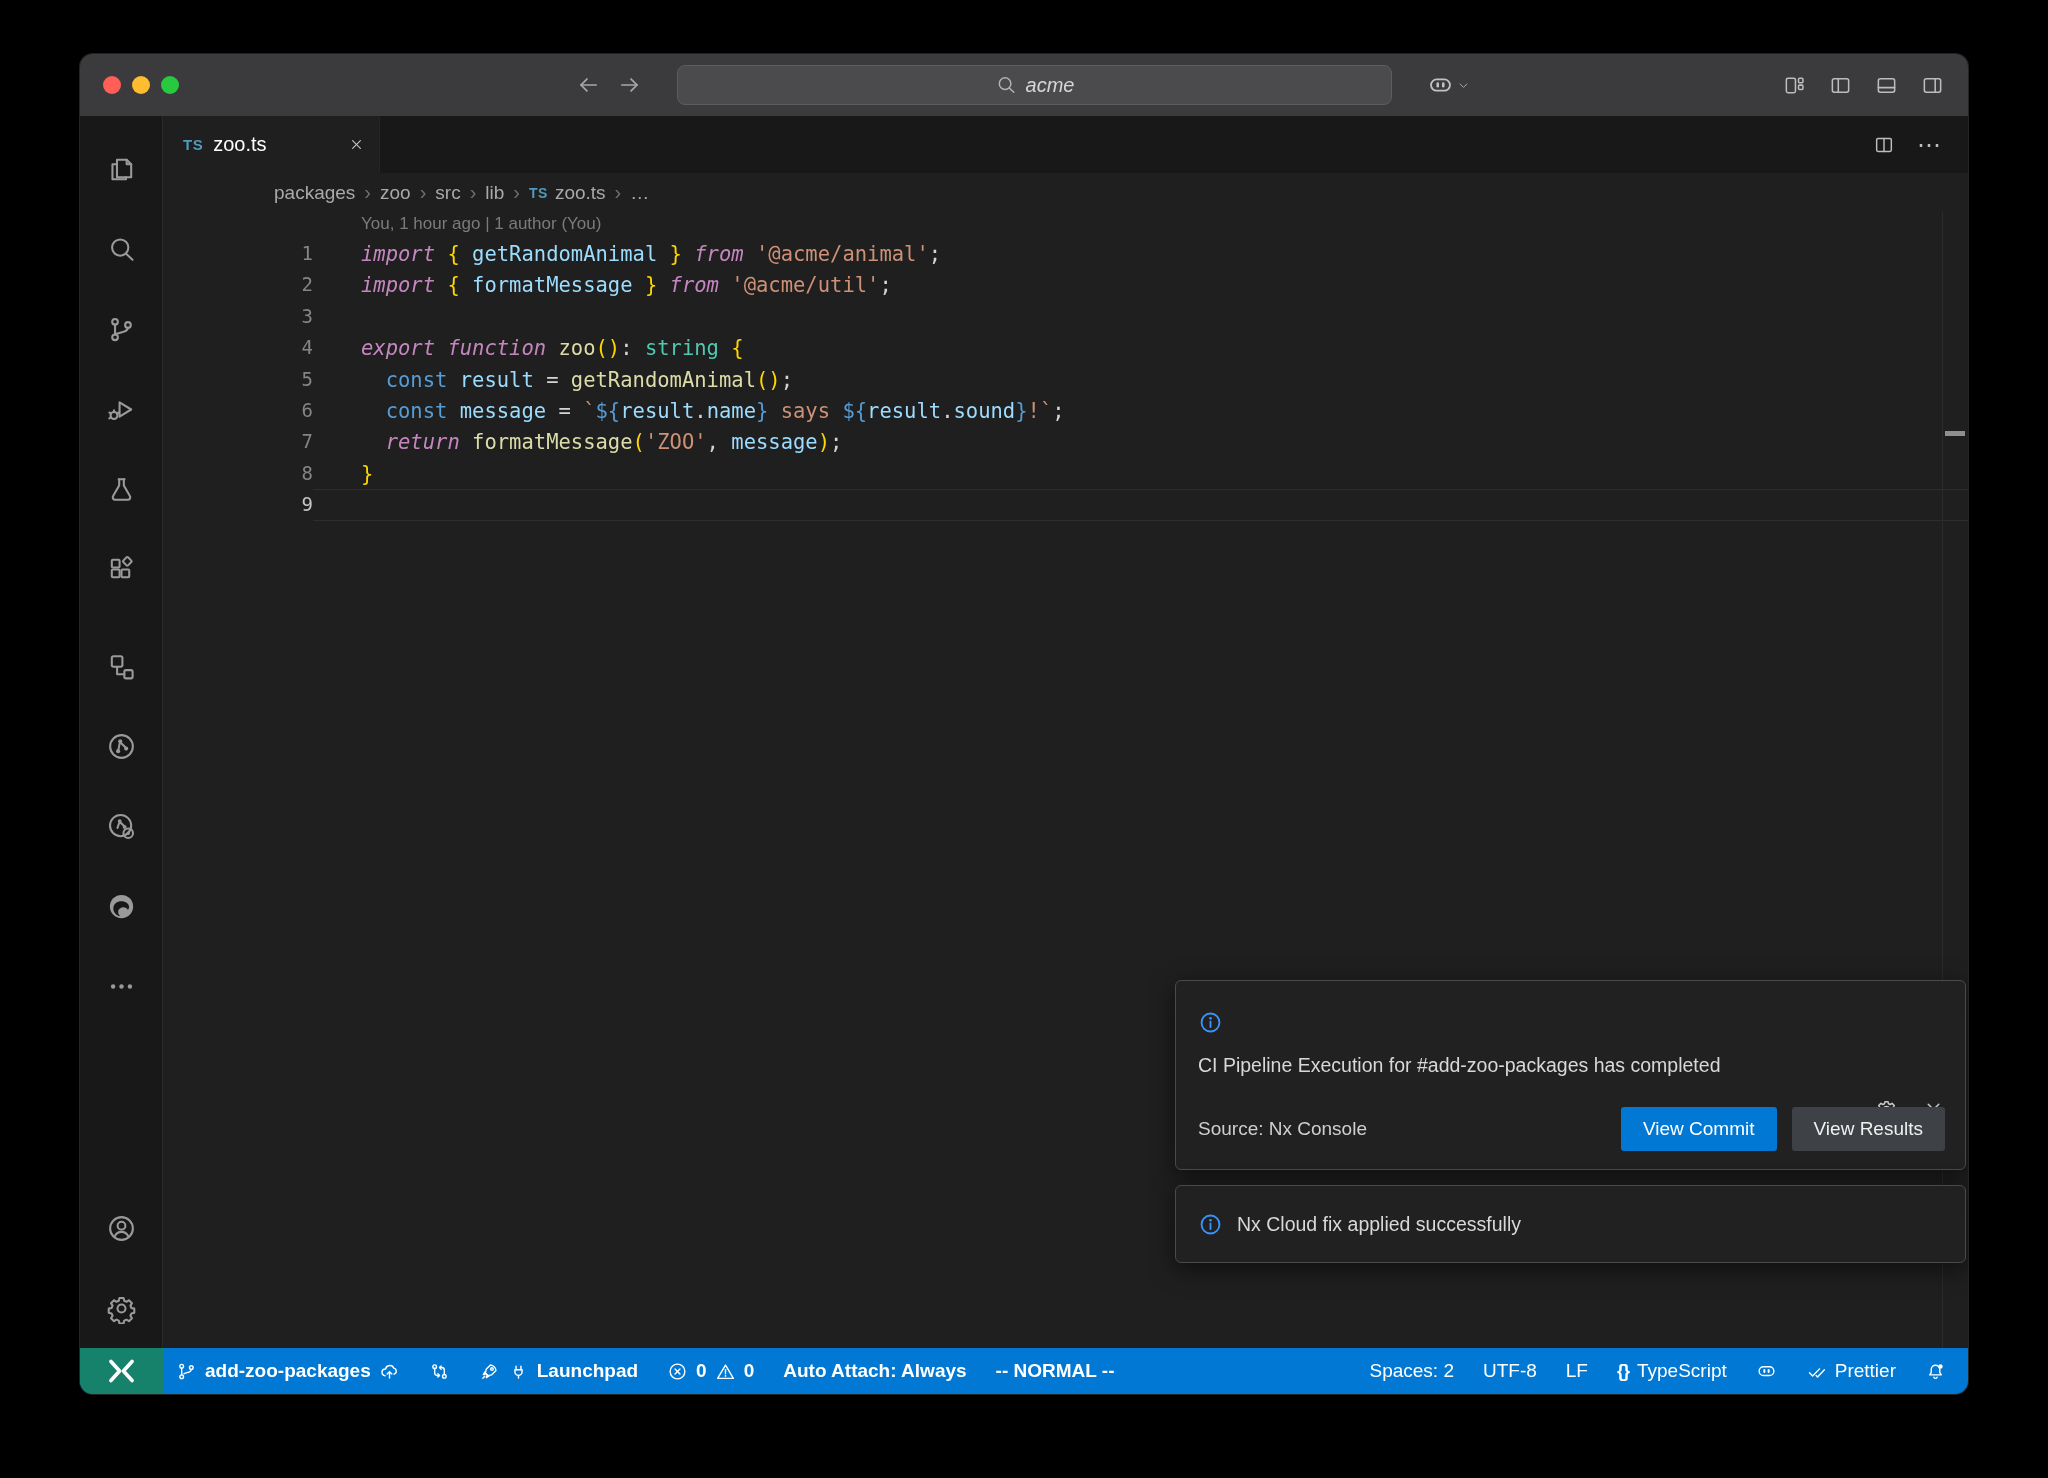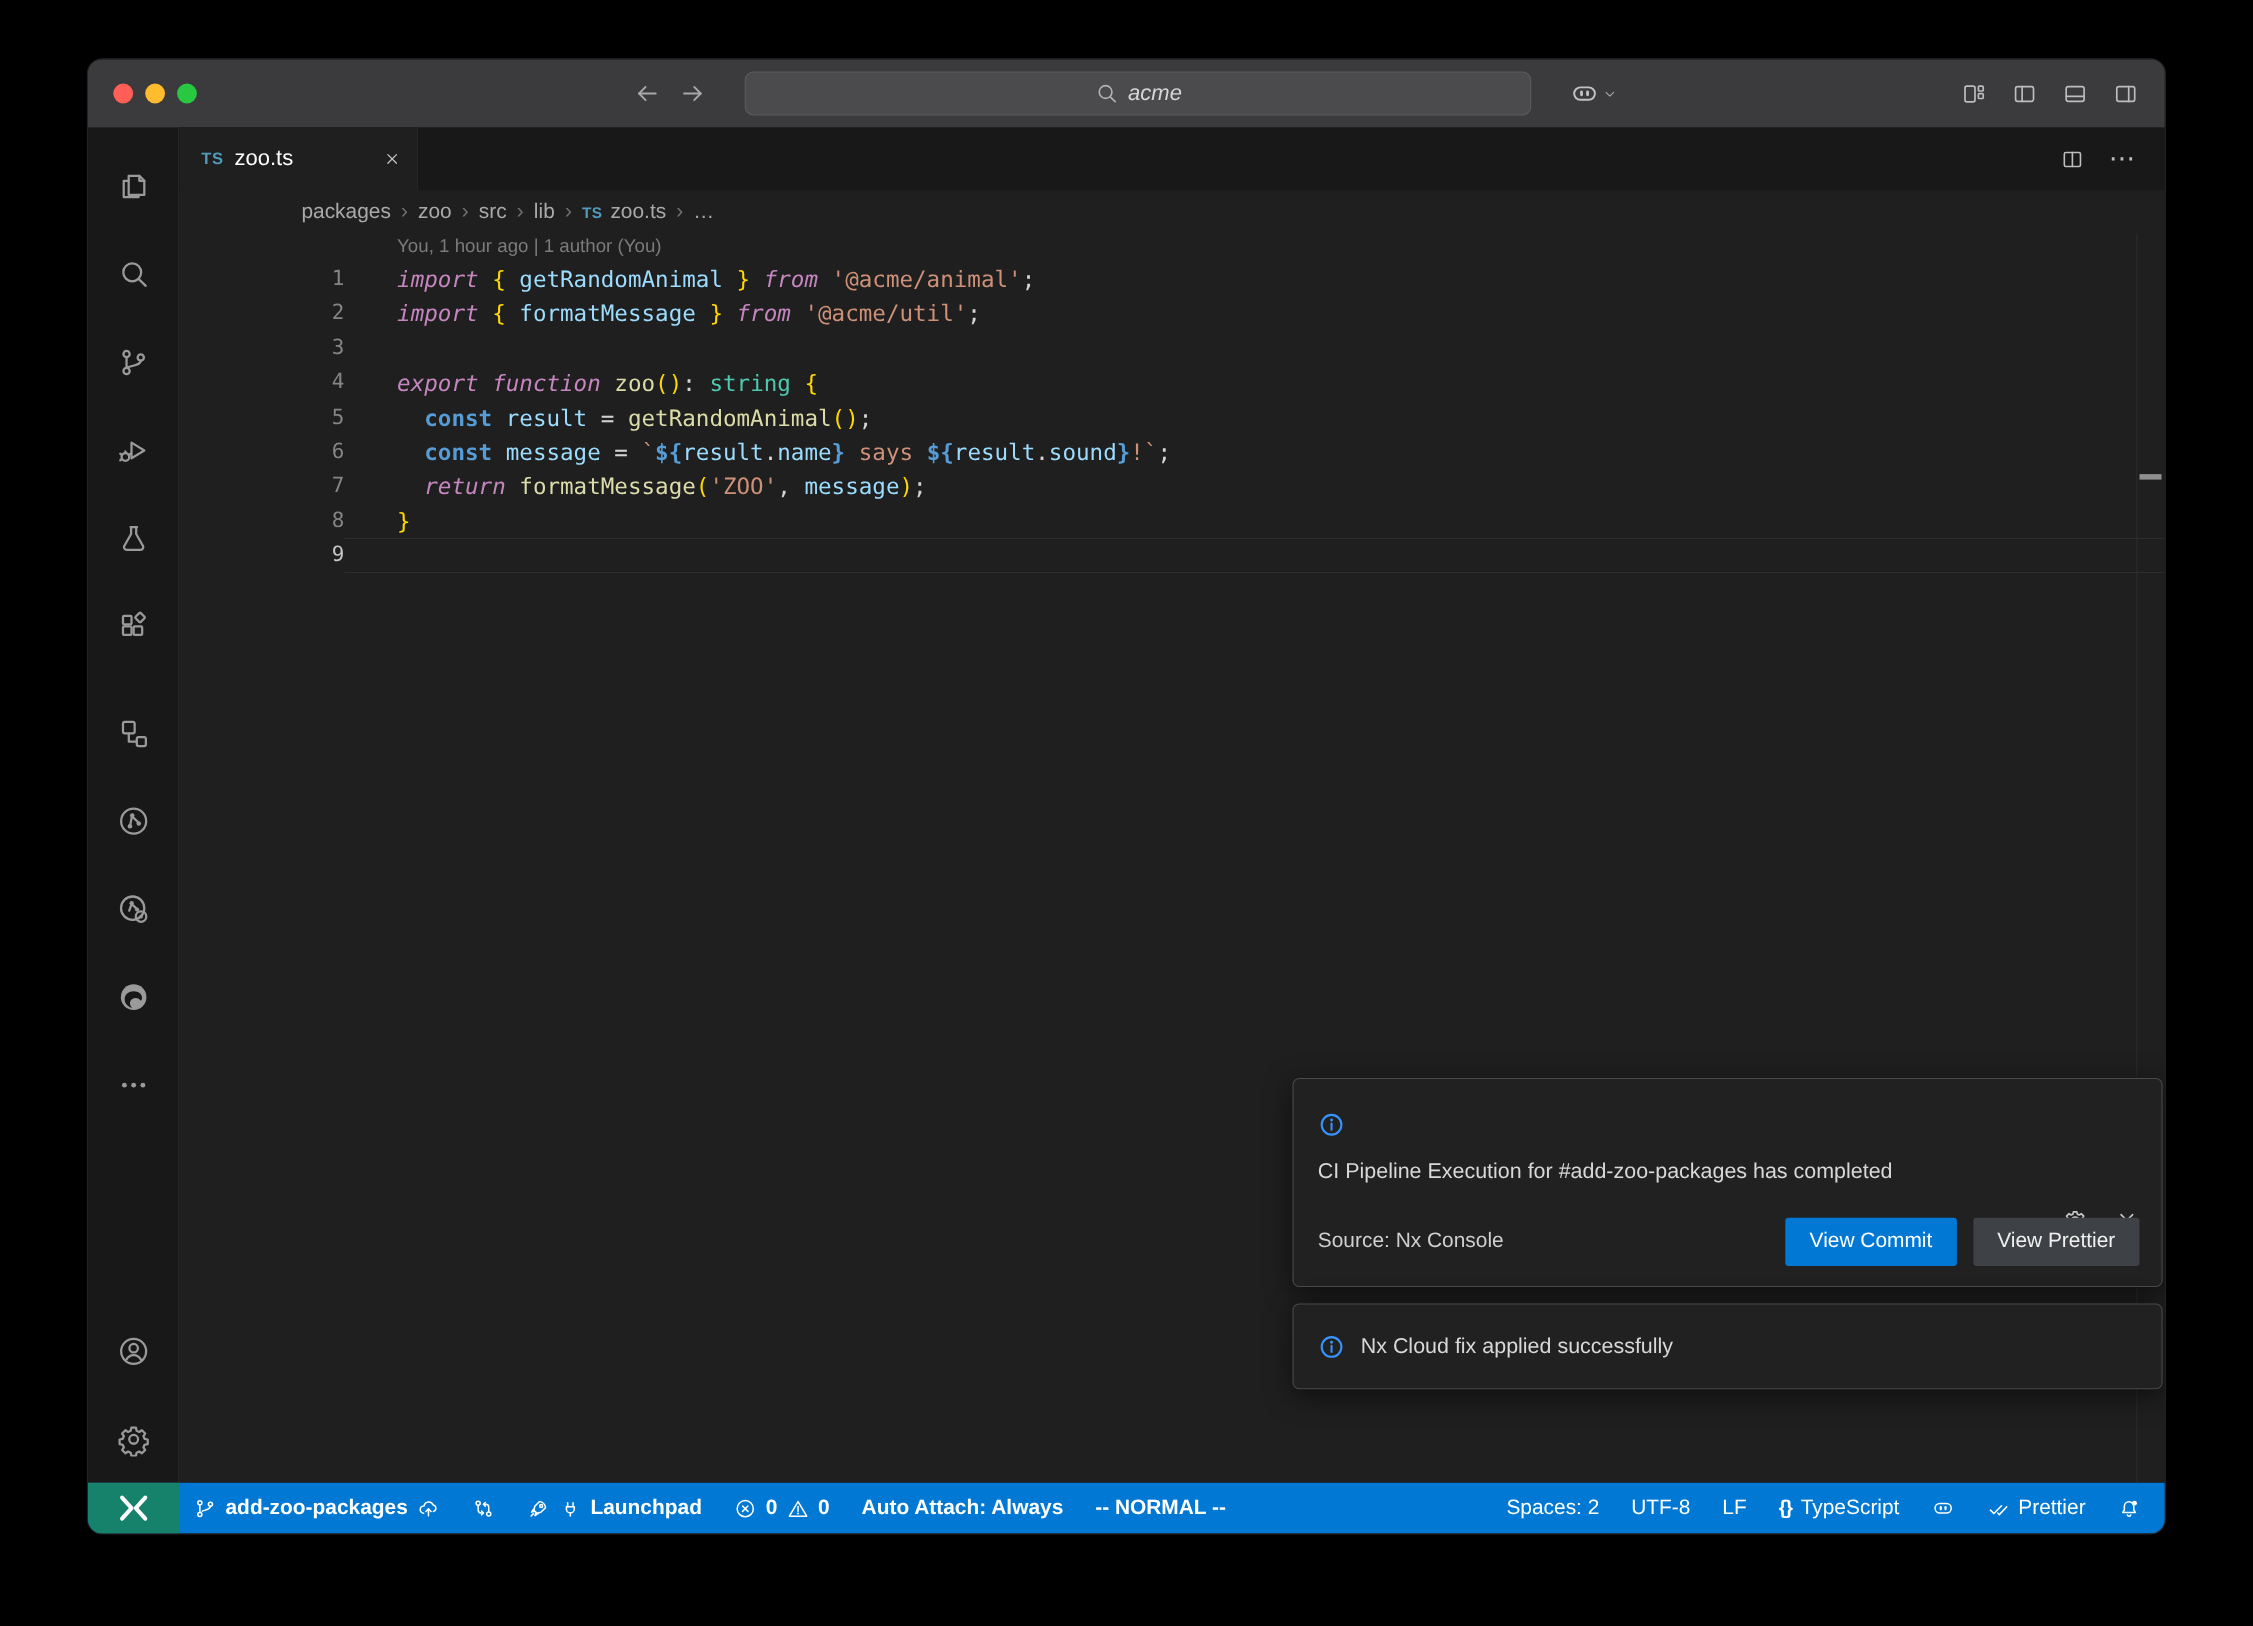--- a/index.html
+++ b/index.html
@@ -60,21 +60,21 @@
   .editor { flex:1; position:relative; font-family:"DejaVu Sans Mono", monospace; overflow:hidden; }
   .blame { position:absolute; top:2px; left:198px; color:#7b7b7b; font-size:17px;
            font-family:"Liberation Sans", sans-serif; }
   .code-lines { position:absolute; top:26px; left:0; right:0; }
   .code-line { display:flex; height:31.4px; line-height:31.4px; font-size:20.5px; }
   .code-line .ln { width:150px; text-align:right; color:#858585; font-size:19px; flex:0 0 auto; }
   .code-line .code { flex:1; padding-left:48px; white-space:pre; color:#d4d4d4;
                      border-top:1px solid transparent; border-bottom:1px solid transparent; }
   .code-line.active .ln { color:#c6c6c6; }
   .code-line.active .code { border-top-color:#2d2d2d; border-bottom-color:#2d2d2d; }
-  .tk-kw{color:var(--code-kw);font-style:italic;} .tk-blue{color:var(--code-blue);font-weight:bold;} .tk-var{color:var(--code-var);}
+  .tk-kw{color:var(--code-kw);font-style:italic;} .tk-blue{color:var(--code-blue);} .tk-var{color:var(--code-var);}
   .tk-fn{color:var(--code-fn);} .tk-type{color:var(--code-type);} .tk-str{color:var(--code-str);}
   .tk-gold{color:var(--code-gold);} .tk-fg{color:var(--code-fg);}
   .scroll-divider { position:absolute; top:0; bottom:0; right:25px; width:1px; background:#2b2b2b; }
   .ruler-marker { position:absolute; right:3px; top:219px; width:20px; height:5px; background:#8f8f8f; }
 
   
   .notification { position:absolute; right:2px; width:791px; background:#212121;
                   border:1px solid #4a4a4e; border-radius:6px; z-index:5;
                   box-shadow:0 6px 24px rgba(0,0,0,.55); color:#d8d8d8; }
   .notif-1 { top:926px; height:190px; }
@@ -377,21 +377,21 @@
         <span class="ico" id="notif-close"><svg viewBox="0 0 24 24" width="100%" height="100%" fill="none" stroke="currentColor" stroke-width="1.6" stroke-linecap="round" stroke-linejoin="round">
               <path d="M6.5 6.5l11 11"></path>
               <path d="M17.5 6.5l-11 11"></path>
             </svg></span>
       </div>
     </div>
     <div class="notif-row2">
       <span class="notif-source">Source: Nx Console</span>
       <div class="notif-buttons">
         <button class="btn btn-primary">View Commit</button>
-        <button class="btn btn-secondary">View Prettier</button>
+        <button class="btn btn-secondary">View Results</button>
       </div>
     </div>
   </div>
 
   <div class="notification notif-2">
     <span class="ico ico-info" id="info-glyph-2"><svg viewBox="0 0 24 24" width="100%" height="100%" fill="none" stroke="currentColor" stroke-width="1.6" stroke-linecap="round" stroke-linejoin="round">
           <circle cx="12" cy="12" r="8.6" stroke-width="1.8"></circle>
           <path d="M12 11v5.4" stroke-width="1.8"></path>
           <circle cx="12" cy="7.9" r="1.25" fill="currentColor" stroke="none"></circle>
         </svg></span>

